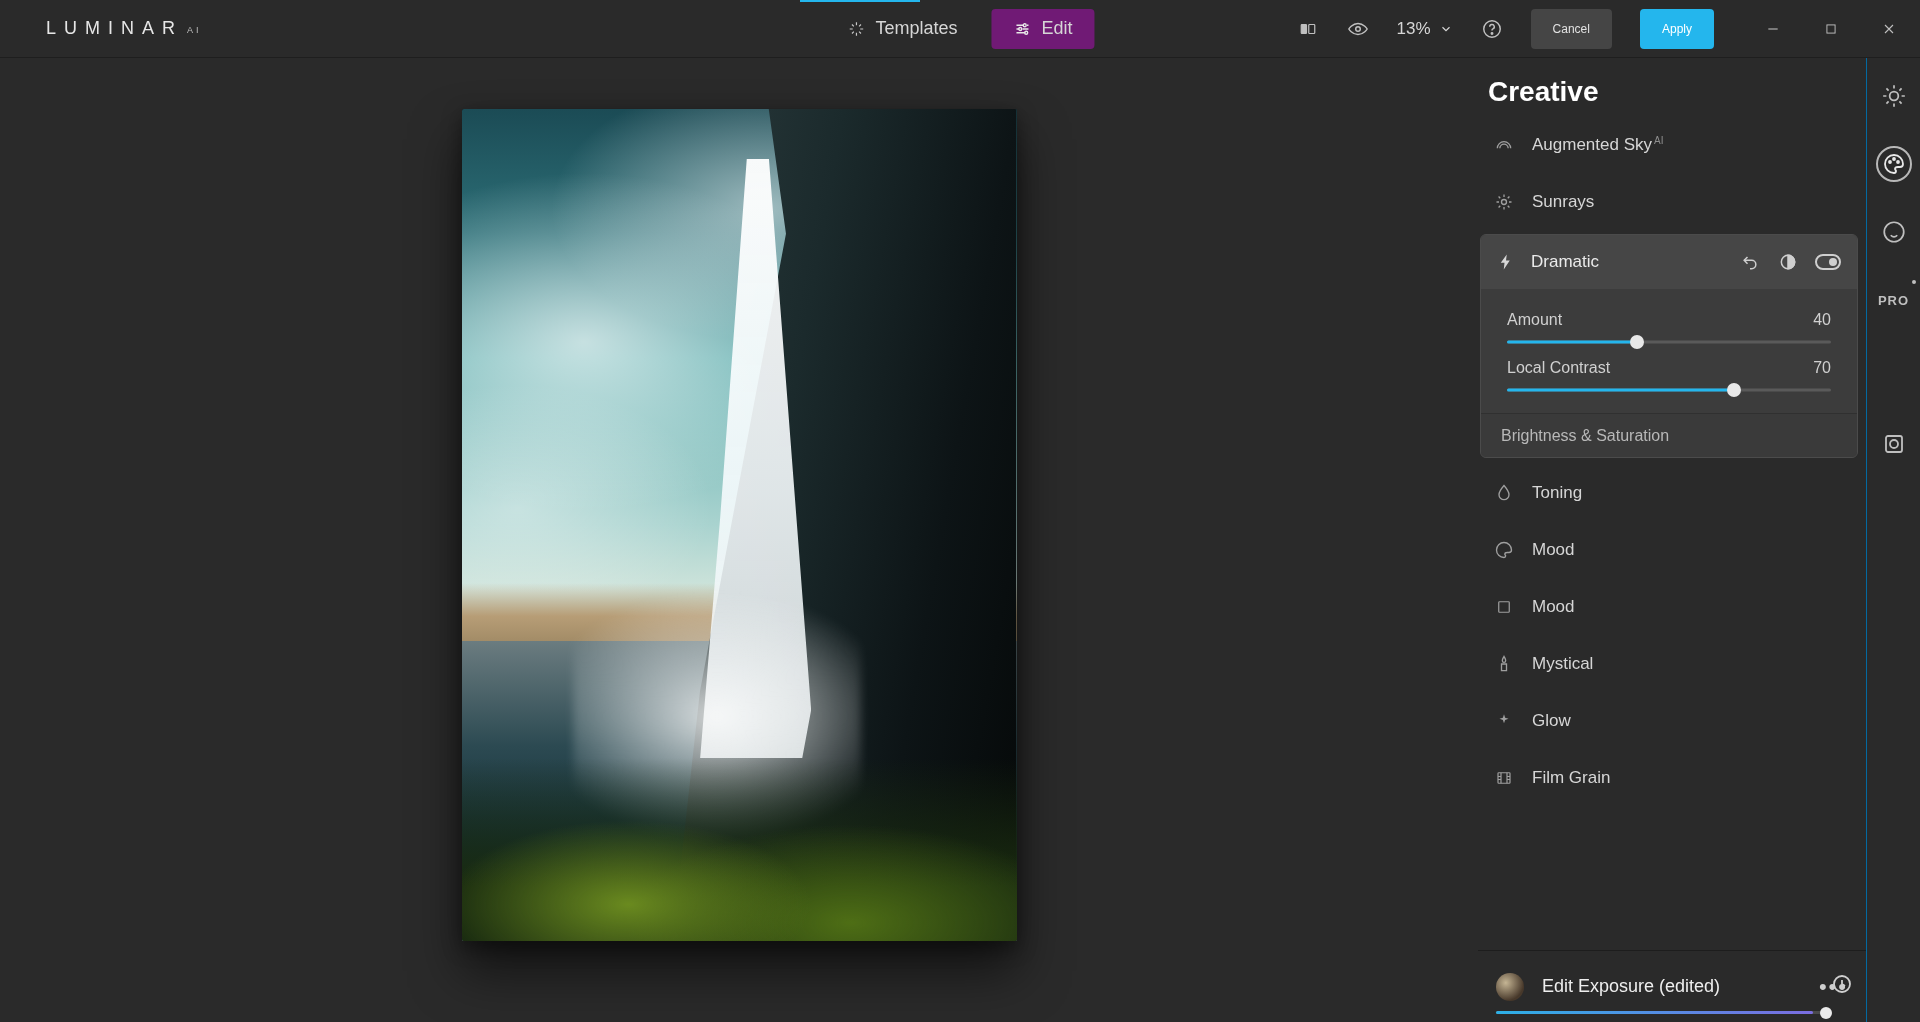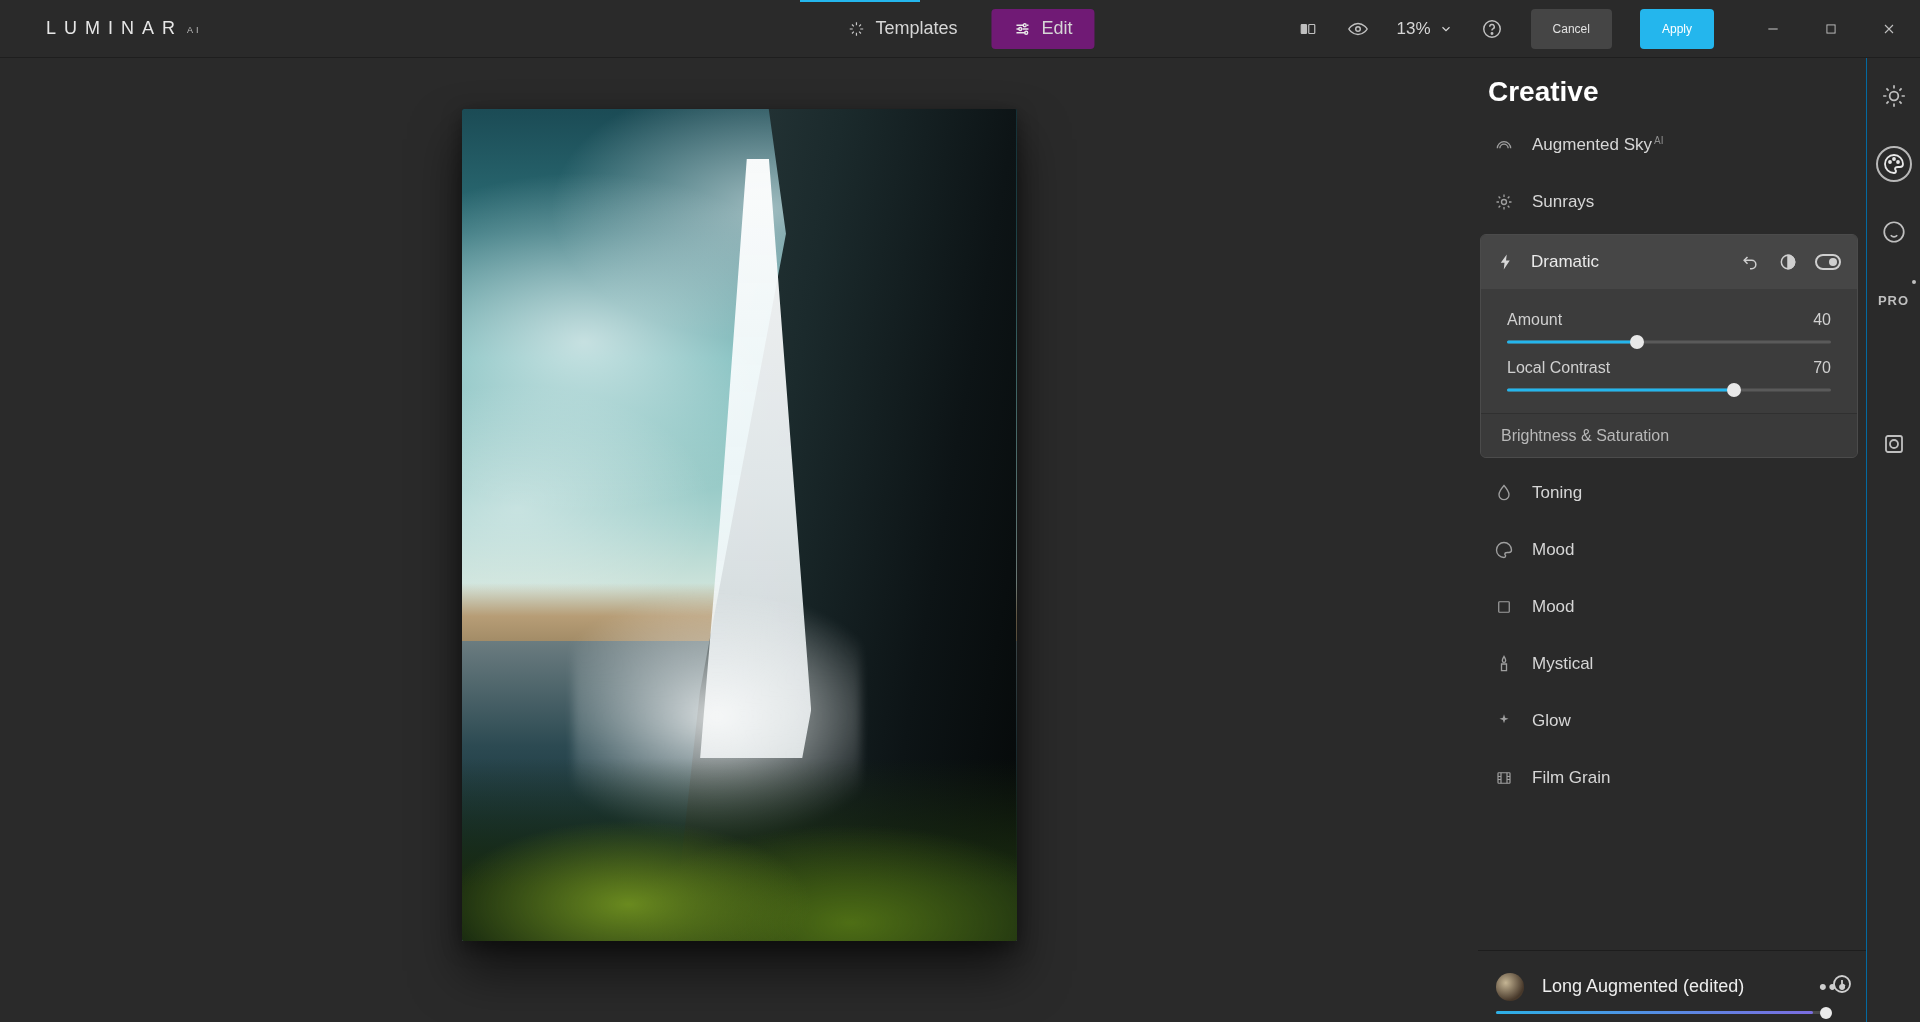--- a/index.html
+++ b/index.html
@@ -324,21 +324,21 @@
               <path d="M8 5v14M16 5v14M4 10h4M4 14h4M16 10h4M16 14h4"></path>
             </svg>
           </span>
         <span>Film Grain</span>
       </div>
 
     </div>
 
     <div class="preset-strip">
       <div class="preset-thumb"></div>
-      <div class="preset-name">Long Augmented (edited)</div>
+      <div class="preset-name">Edit Exposure (edited)</div>
       <div class="dots">•••</div>
       <div class="mini-bar">
         <div class="mini-bar-fill"></div>
       </div>
       <div class="mini-bar-thumb"></div>
       <span class="history-ico">
         <svg viewBox="0 0 24 24" width="24" height="24" fill="none" stroke="currentColor" stroke-width="1.8">
             <circle cx="12" cy="12" r="8"></circle>
             <path d="M12 8v4l3 2"></path>
           </svg>

